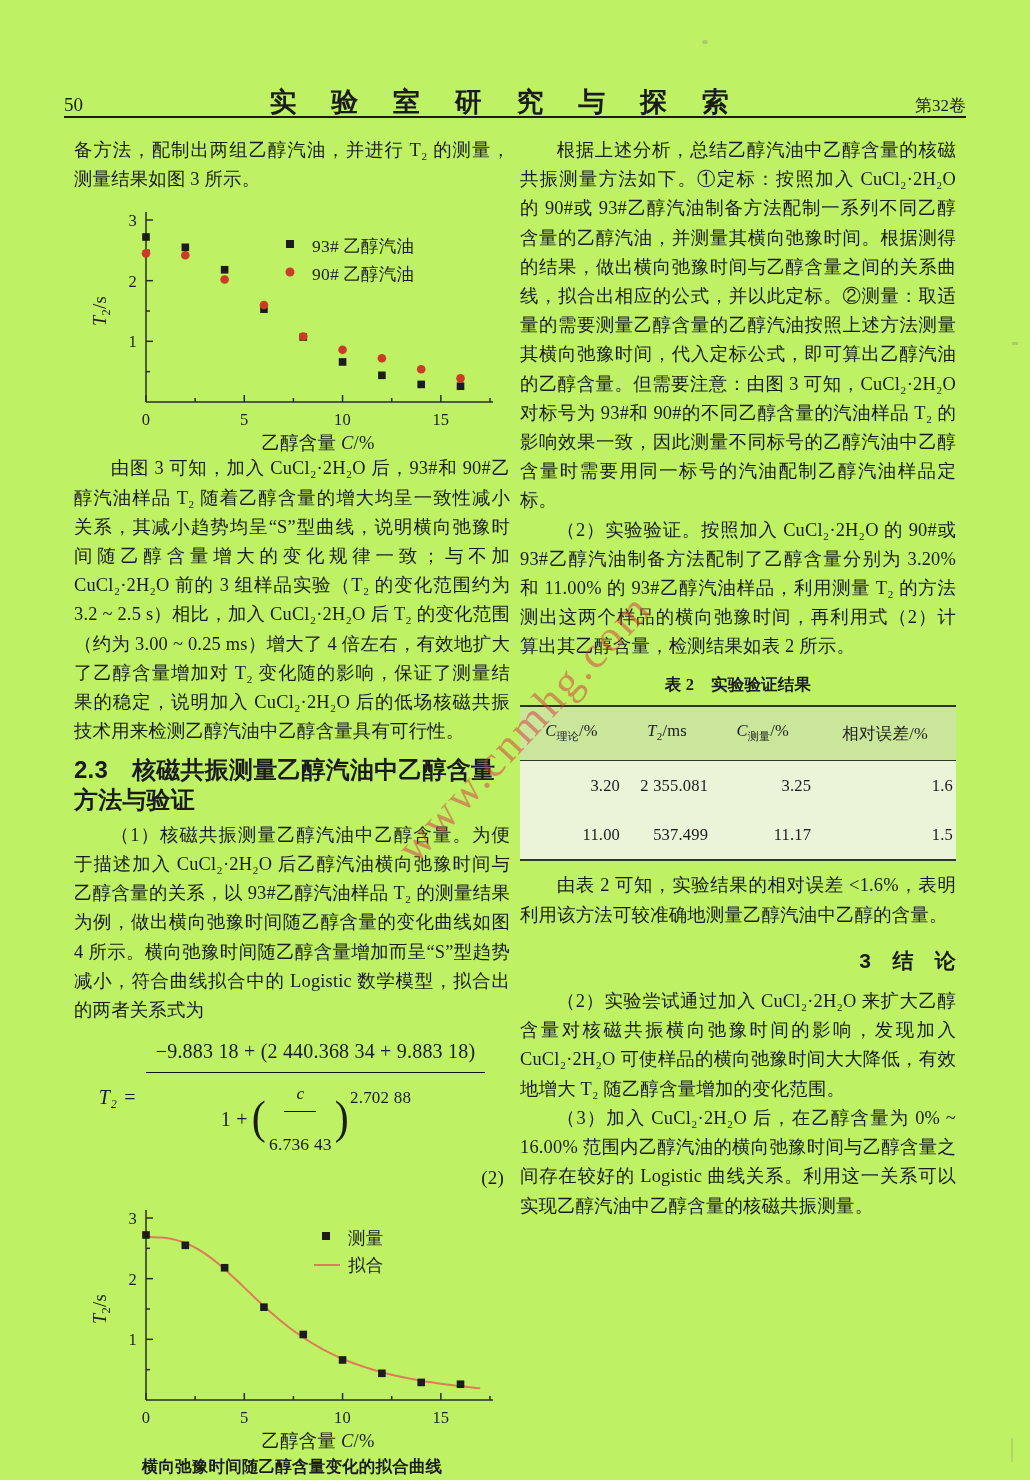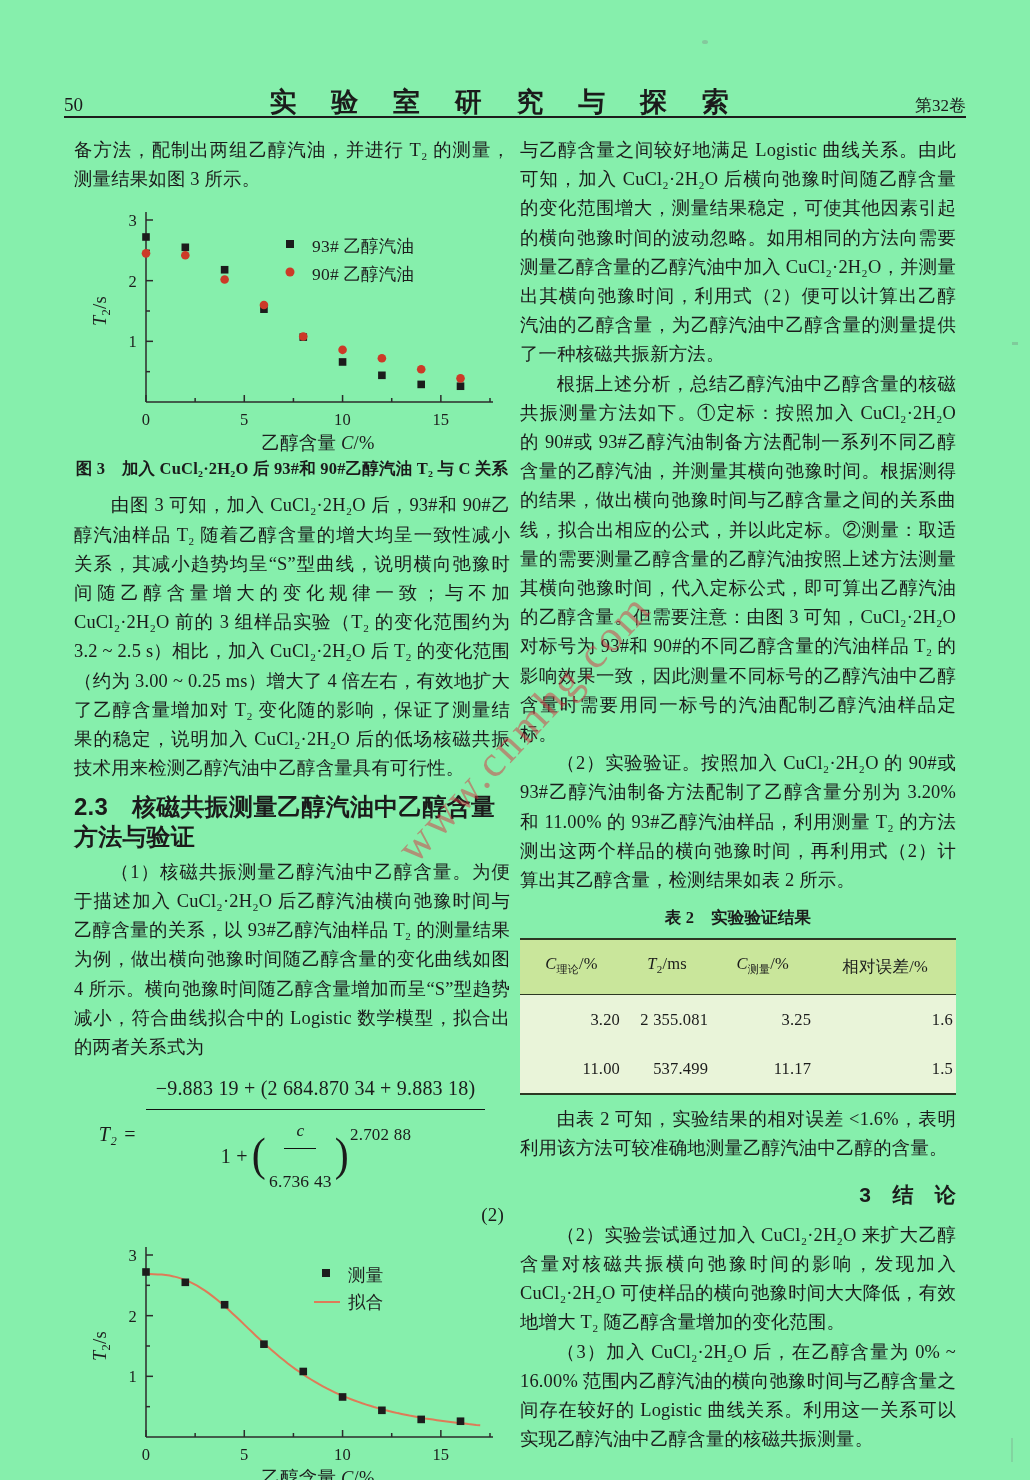--- a/index.html
+++ b/index.html
@@ -1,16 +1,16 @@
 <!DOCTYPE html>
 <html><head>
 <meta charset="utf-8">
 <style>
   html,body{margin:0;padding:0;background:#e8e8e6;}
-  .page{position:relative;width:1030px;height:1480px;margin:0 auto;background:#86efac;
+  .page{position:relative;width:1030px;height:1480px;margin:0 auto;background:#bef264;
         overflow:hidden;font-family:"Liberation Serif","DejaVu Serif",serif;color:#1b1b1b;}
   
   .header{position:absolute;top:84px;left:64px;right:64px;display:flex;
           justify-content:space-between;align-items:baseline;}
   .page-num{font-size:19px;}
   .journal-title{font-size:27px;font-weight:600;letter-spacing:14px;text-indent:14px;}
   .volume{font-size:17px;}
   .header-rule{position:absolute;top:116px;left:64px;right:64px;border-top:2.4px solid #1c1c1c;}
   
   .col{position:absolute;top:136px;width:436px;font-size:18.4px;line-height:29.2px;
@@ -130,34 +130,33 @@
         </g>
         <g>
           <rect x="200" y="36" width="8" height="8" fill="#1c1c1c"></rect>
           <text x="226" y="48" font-size="17.5" fill="#1d1d1d" font-family="'Liberation Serif','DejaVu Serif',serif">93# 乙醇汽油</text>
         </g>
         <g>
           <circle cx="204" cy="68" r="4.5" fill="#cc3a28"></circle>
           <text x="226" y="76" font-size="17.5" fill="#1d1d1d" font-family="'Liberation Serif','DejaVu Serif',serif">90# 乙醇汽油</text>
         </g>
       </svg>
-    <div class="caption">图 3　加入 CuCl₂·2H₂O 后 93#和 90#乙醇汽油 T₂ 与 C 关系</div>
 
     <p class="para indent">由图 3 可知，加入 CuCl₂·2H₂O 后，93#和 90#乙醇汽油样品 T₂ 随着乙醇含量的增大均呈一致性减小关系，其减小趋势均呈“S”型曲线，说明横向弛豫时间随乙醇含量增大的变化规律一致；与不加 CuCl₂·2H₂O 前的 3 组样品实验（T₂ 的变化范围约为 3.2 ~ 2.5 s）相比，加入 CuCl₂·2H₂O 后 T₂ 的变化范围（约为 3.00 ~ 0.25 ms）增大了 4 倍左右，有效地扩大了乙醇含量增加对 T₂ 变化随的影响，保证了测量结果的稳定，说明加入 CuCl₂·2H₂O 后的低场核磁共振技术用来检测乙醇汽油中乙醇含量具有可行性。</p>
 
     <h3 class="sec-head">2.3　核磁共振测量乙醇汽油中乙醇含量方法与验证</h3>
 
     <p class="para indent">（1）核磁共振测量乙醇汽油中乙醇含量。为便于描述加入 CuCl₂·2H₂O 后乙醇汽油横向弛豫时间与乙醇含量的关系，以 93#乙醇汽油样品 T₂ 的测量结果为例，做出横向弛豫时间随乙醇含量的变化曲线如图 4 所示。横向弛豫时间随乙醇含量增加而呈“S”型趋势减小，符合曲线拟合中的 Logistic 数学模型，拟合出的两者关系式为</p>
 
     <div class="equation">
       <div class="eq-row">
         <span class="eq-lhs">T₂</span>
         <span class="eq-sign">=</span>
         <span class="frac-main">
-          <span class="num">−9.883 19 + (2 684.870 34 + 9.883 18)</span>
+          <span class="num">−9.883 18 + (2 440.368 34 + 9.883 18)</span>
           <span class="den">
             <span class="den-prefix">1 +</span>
             <span class="paren">(</span>
             <span class="frac-inner">
               <span class="num">c</span>
               <span class="den">6.736 43</span>
             </span>
             <span class="paren">)</span>
             <span class="expo">2.702 88</span>
           </span>
@@ -219,21 +218,20 @@
           <text x="262" y="69" font-size="17.5" fill="#1d1d1d" font-family="'Liberation Serif','DejaVu Serif',serif">拟合</text>
         </g>
       </svg>
     <div class="caption">
       <span class="caption-line">横向弛豫时间随乙醇含量变化的拟合曲线</span>
     </div>
 
   </div>
 
   <div class="col col-right">
-    <p class="para">与乙醇含量之间较好地满足 Logistic 曲线关系。由此可知，加入 CuCl₂·2H₂O 后横向弛豫时间随乙醇含量的变化范围增大，测量结果稳定，可使其他因素引起的横向弛豫时间的波动忽略。如用相同的方法向需要测量乙醇含量的乙醇汽油中加入 CuCl₂·2H₂O，并测量出其横向弛豫时间，利用式（2）便可以计算出乙醇汽油的乙醇含量，为乙醇汽油中乙醇含量的测量提供了一种核磁共振新方法。</p>
     <p class="para indent">根据上述分析，总结乙醇汽油中乙醇含量的核磁共振测量方法如下。①定标：按照加入 CuCl₂·2H₂O 的 90#或 93#乙醇汽油制备方法配制一系列不同乙醇含量的乙醇汽油，并测量其横向弛豫时间。根据测得的结果，做出横向弛豫时间与乙醇含量之间的关系曲线，拟合出相应的公式，并以此定标。②测量：取适量的需要测量乙醇含量的乙醇汽油按照上述方法测量其横向弛豫时间，代入定标公式，即可算出乙醇汽油的乙醇含量。但需要注意：由图 3 可知，CuCl₂·2H₂O 对标号为 93#和 90#的不同乙醇含量的汽油样品 T₂ 的影响效果一致，因此测量不同标号的乙醇汽油中乙醇含量时需要用同一标号的汽油配制乙醇汽油样品定标。</p>
     <p class="para indent">（2）实验验证。按照加入 CuCl₂·2H₂O 的 90#或 93#乙醇汽油制备方法配制了乙醇含量分别为 3.20% 和 11.00% 的 93#乙醇汽油样品，利用测量 T₂ 的方法测出这两个样品的横向弛豫时间，再利用式（2）计算出其乙醇含量，检测结果如表 2 所示。</p>
 
     <div class="tbl-title">表 2　实验验证结果</div>
     <table class="tbl">
       <thead>
         <tr id="table2-head-row">
             <th><span class="it">C</span><span class="subs">理论</span><span>/%</span></th>
             <th><span class="it">T</span><span class="subs">2</span><span>/ms</span></th>
             <th><span class="it">C</span><span class="subs">测量</span><span>/%</span></th>

